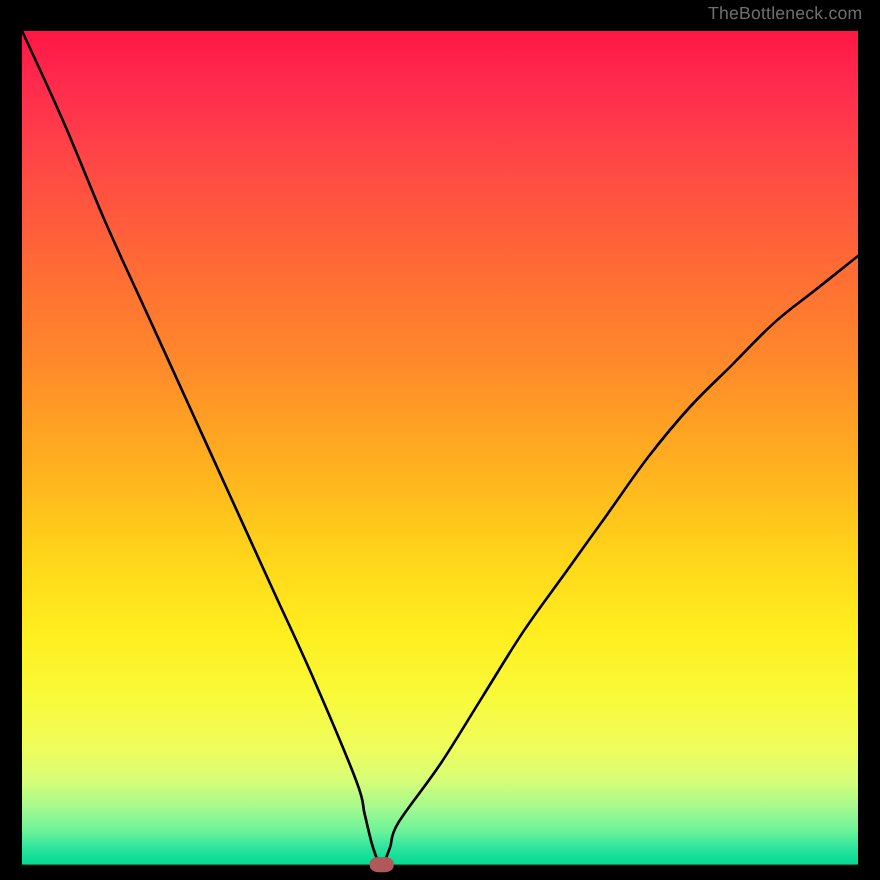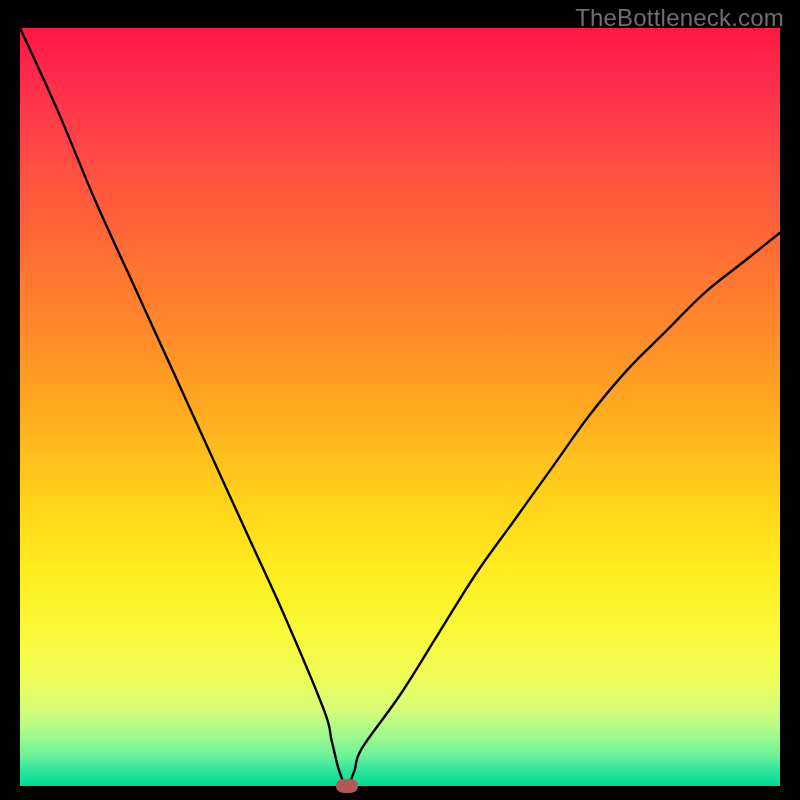--- a/index.html
+++ b/index.html
@@ -15,21 +15,21 @@
     position: relative;
     width: 800px;
     height: 800px;
     background: #000;
   }
   .watermark {
     position: absolute;
     top: 4px;
     right: 16px;
     color: #6f6f6f;
-    font-size: 24px;
+    font-size: 16px;
     font-weight: 500;
     letter-spacing: 0.2px;
     z-index: 5;
   }
   .plot-area {
     position: absolute;
     left: 20px;
     top: 28px;
     width: 760px;
     height: 758px;

